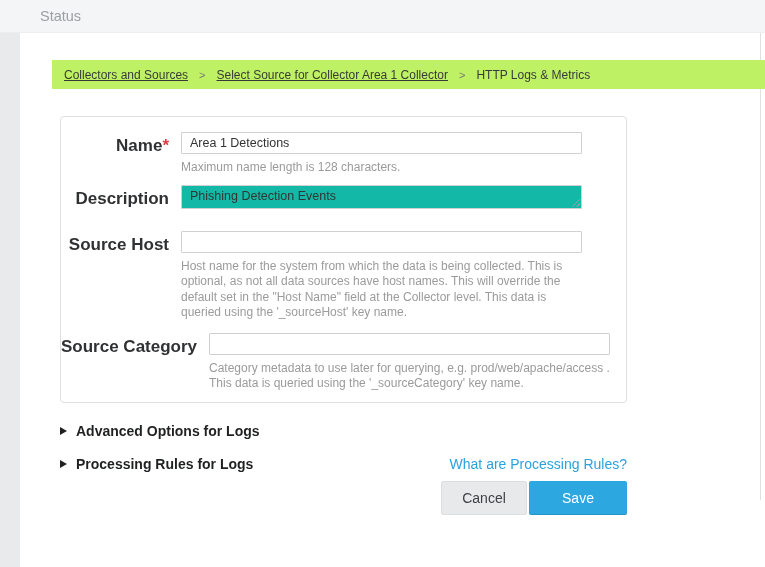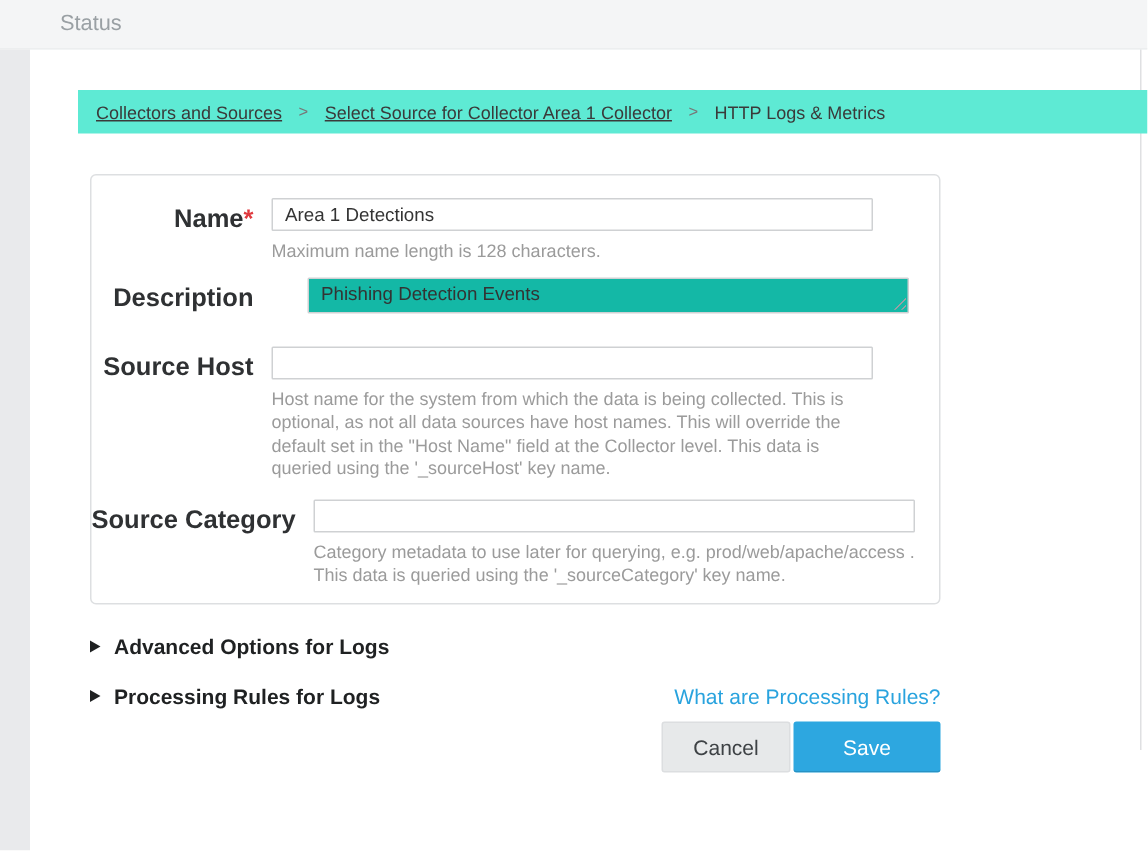--- a/index.html
+++ b/index.html
@@ -32,21 +32,21 @@
   
   .right-line {
     position:absolute; top:33px; left:760px; width:1px; height:467px;
     background:#dfe0e2;
   }
 
   
   .panel { position:absolute; top:33px; left:20px; width:745px; }
 
   .breadcrumb {
-    margin:27px 0 0 32px; height:29px; background:#5eead4;
+    margin:27px 0 0 32px; height:29px; background:#bef264;
     display:flex; align-items:center; padding-left:12px;
     font-size:12px; color:#3a3a3a; white-space:nowrap;
   }
   .breadcrumb a { color:#3a3a3a; text-decoration:underline; cursor:pointer; }
   .breadcrumb .sep { color:#777; margin:0 11px; font-size:11px; }
   .breadcrumb .current { color:#3a3a3a; }
 
   
   .card {
     margin:27px 0 0 40px; width:567px;
@@ -75,21 +75,21 @@
   .resize-grip {
     position:absolute; right:2px; bottom:2px; width:9px; height:9px;
     background:repeating-linear-gradient(-45deg, transparent, transparent 2px, #9aa0a4 2px, #9aa0a4 3px);
     clip-path:polygon(100% 0, 100% 100%, 0 100%);
     pointer-events:none;
   }
   .helper {
     font-size:12px; line-height:15.5px; color:#9b9b9b; margin-top:6px;
     width:404px;
   }
-  .mt9  { margin-top:9px;gap:24px; }
+  .mt9  { margin-top:9px; }
   .mt10 { margin-top:22px; }
   .mt12 { margin-top:12px;gap:28px; }
 
   
   .section-row {
     margin-left:40px; width:567px; margin-top:20px;
     display:flex; align-items:center;
   }
   .section-toggle { display:flex; align-items:center; cursor:pointer; }
   .caret {

